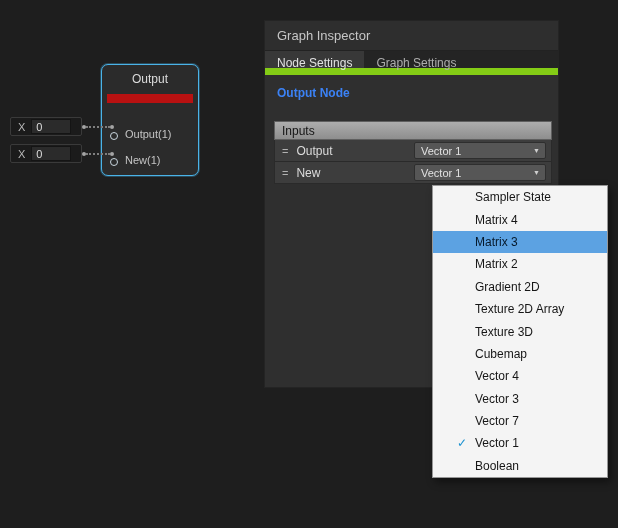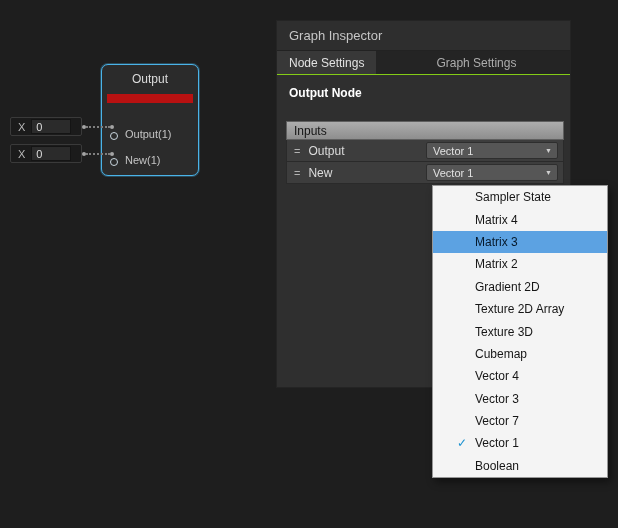--- a/index.html
+++ b/index.html
@@ -54,32 +54,32 @@
     content:''; position:absolute; top:-3px; width:4px; height:4px;
     border-radius:50%; background:#a5a5a5;
   }
   .connector::before { left:-4px; }
   .connector::after { right:-4px; }
   #edge-1 { left:86px; top:126px; }
   #edge-2 { left:86px; top:153px; }
 
   
   .inspector {
-    position:absolute; left:276px; top:20px; width:295px; height:368px;
+    position:absolute; left:264px; top:20px; width:295px; height:368px;
     background:#2f2f2f; border:1px solid #242424;
   }
   .insp-header {
     height:30px; line-height:30px; padding-left:12px;
     color:#c6c6c6; font-size:13px;
     background:#2e2e2e; border-bottom:1px solid #222;
   }
-  .tabbar { display:flex; height:24px; background:#242424; border-bottom:1px solid #84cc16;gap:48px; }
+  .tabbar { display:flex; height:24px; background:#242424; border-bottom:7px solid #84cc16; }
   .tab { padding:0 12px; line-height:24px; font-size:12px; color:#adadad; cursor:default; }
   .tab.active { background:#383838; color:#e2e2e2; }
-  .section-title { padding:11px 12px 0 12px; font-size:12px; font-weight:bold; color:#ffffff; }
+  .section-title { padding:11px 12px 0 12px; font-size:12px; font-weight:bold; color:#3b82f6; }
 
   .inputs-panel { position:absolute; left:9px; top:100px; width:278px; }
   .inputs-header {
     height:19px; line-height:18px; padding-left:7px;
     background:linear-gradient(#adadad,#8e8e8e);
     border:1px solid #5f5f5f;
     color:#141414; font-size:12px;
   }
   .input-row {
     display:flex; align-items:center; height:22px;

